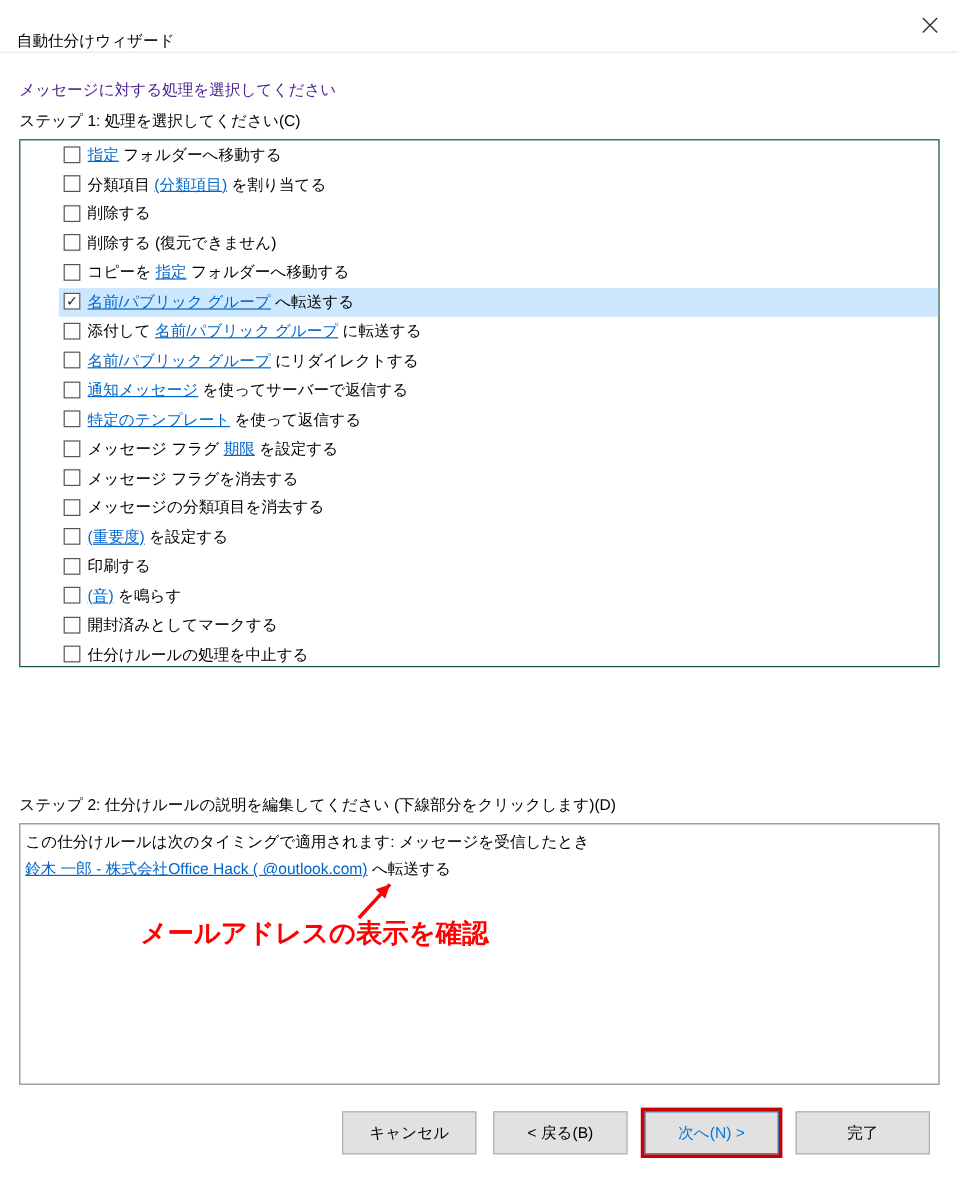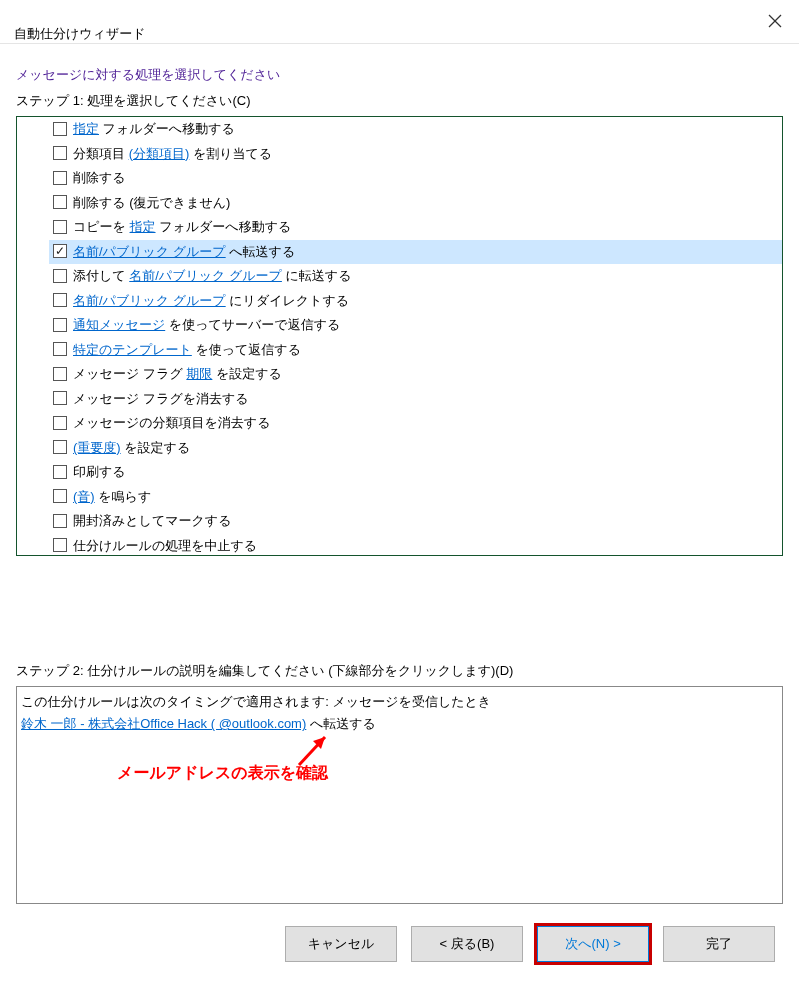--- a/index.html
+++ b/index.html
@@ -75,21 +75,21 @@
     padding: 4px 4px;
     position: relative;
   }
   .desc-line { line-height: 1.7; }
   .desc-line .lnk { color: #0066cc; text-decoration: underline; cursor: pointer; }
   .callout {
     position: absolute;
     left: 100px;
     top: 76px;
     color: #ff0000;
-    font-size: 16px;
+    font-size: 22px;
     font-weight: bold;
     pointer-events: none;
   }
   .callout-arrow {
     position: absolute;
     left: 276px;
     top: 44px;
     pointer-events: none;
   }
   .callout-arrow svg { width: 40px; height: 36px; }

